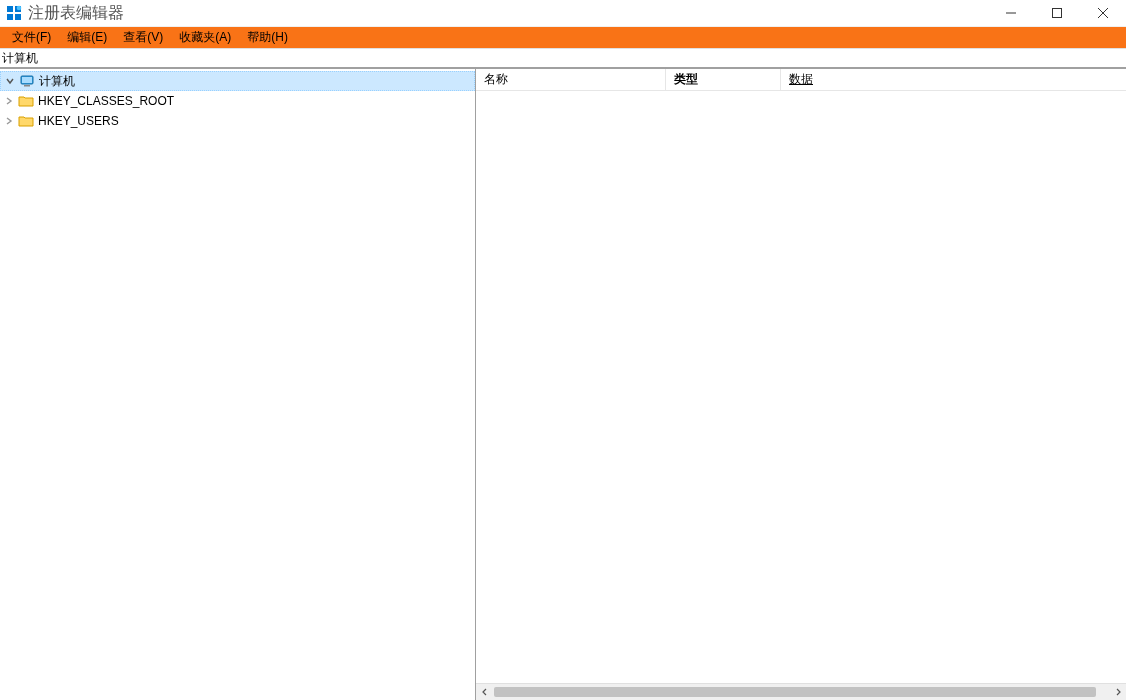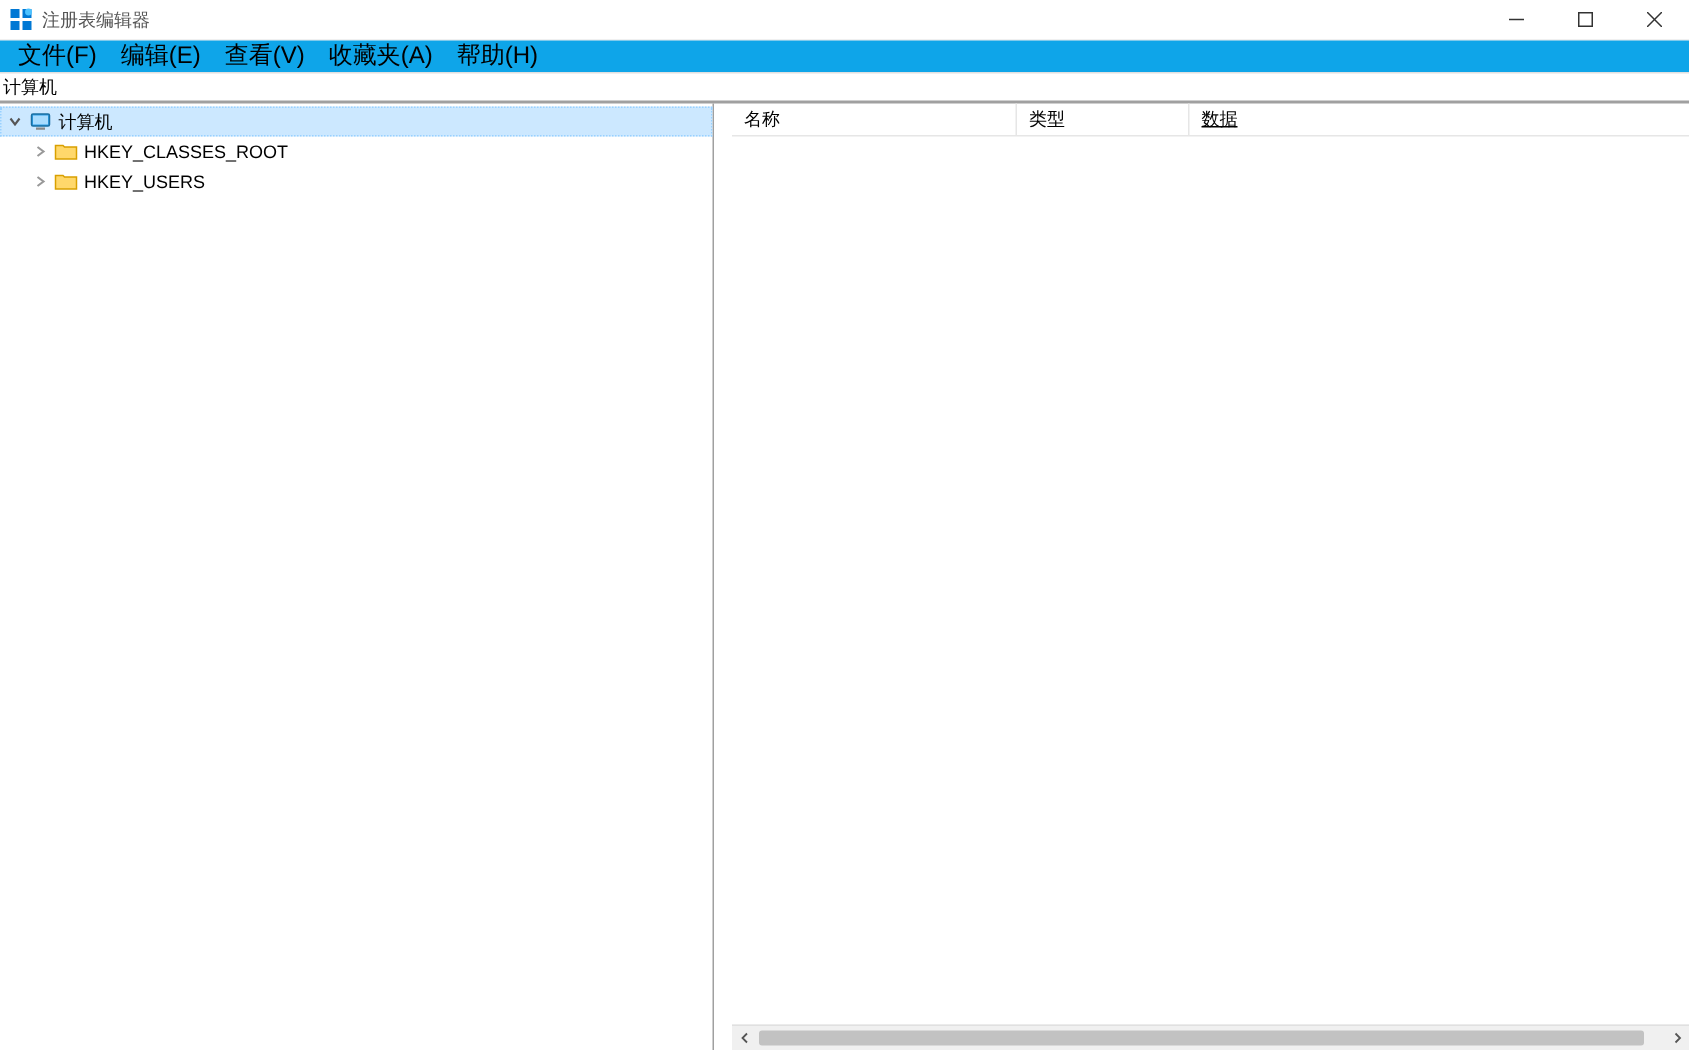--- a/index.html
+++ b/index.html
@@ -1,50 +1,50 @@
 <!DOCTYPE html>
 <html><head>
 <meta charset="utf-8">
 <style>
   * { box-sizing: border-box; margin: 0; padding: 0; font-family: "Microsoft YaHei", "Segoe UI", sans-serif; }
   html, body { width: 1126px; height: 700px; overflow: hidden; background: #ffffff; }
   .window { width: 1126px; height: 700px; display: flex; flex-direction: column; background: #ffffff; }
 
   
-  .titlebar { height: 26px; background: #ffffff; display: flex; align-items: center; padding-left: 6px; font-size: 12px; color: #555; }
+  .titlebar { height: 26px; background: #ffffff; display: flex; align-items: center; padding-left: 6px; font-size: 16px; color: #555; }
   .titlebar .app-icon { width: 16px; height: 16px; margin-right: 6px; display: inline-flex; align-items: center; justify-content: center; }
   .window-controls { margin-left: auto; display: flex; }
   .window-controls .ctrl { width: 46px; height: 26px; display: flex; align-items: center; justify-content: center; color: #555; }
 
   
-  .menubar { height: 22px; background: #0ea5e9; border-top: 1px solid #f0f0f0; display: flex; align-items: center; padding: 0 4px; font-size: 16px; color: #000; }
+  .menubar { height: 22px; background: #f97316; border-top: 1px solid #f0f0f0; display: flex; align-items: center; padding: 0 4px; font-size: 12px; color: #000; }
   .menubar .menu-item { padding: 2px 8px; cursor: default; }
 
   
   .addressbar { height: 20px; background: #ffffff; border-top: 1px solid #e0e0e0; border-bottom: 1px solid #a0a0a0; display: flex; align-items: center; padding: 0 2px; font-size: 12px; }
 
   
   .main { flex: 1; display: flex; border-top: 1px solid #a0a0a0; min-height: 0; }
   .tree-pane { width: 476px; border-right: 1px solid #a0a0a0; overflow: auto; padding-top: 2px; }
-  .list-pane { flex: 1; display: flex; flex-direction: column; min-width: 0; margin-left: 12px; }
+  .list-pane { flex: 1; display: flex; flex-direction: column; min-width: 0; }
 
   
   .tree { font-size: 12px; }
   .tree-row { display: flex; align-items: center; height: 20px; padding-left: 4px; cursor: default; }
   .tree-row.selected { background: #cce8ff; border: 1px dotted #99d1ff; }
   .tree-row .expander { width: 14px; text-align: center; color: #555; font-size: 10px; }
   .tree-row .node-icon { width: 16px; height: 16px; margin-right: 4px; display: inline-flex; align-items: center; justify-content: center; }
-  .tree-children { padding-left: 18px; }
+  .tree-children { }
 
   
   .columns-header { height: 22px; display: flex; align-items: stretch; border-bottom: 1px solid #e6e6e6; font-size: 12px; }
   .columns-header .col { display: flex; align-items: center; padding: 0 8px; border-right: 1px solid #e6e6e6; cursor: default; }
   .columns-header .col:last-child { border-right: none; }
   .columns-header .col.name { width: 190px; }
-  .columns-header .col.type { width: 115px; }
+  .columns-header .col.type { width: 115px; font-weight: bold; }
   .columns-header .col.data { flex: 1; text-decoration: underline; }
 
   .list-body { flex: 1; overflow: auto; }
 
   
   .hscroll { height: 17px; display: flex; align-items: center; background: #f0f0f0; border-top: 1px solid #e0e0e0; }
   .hscroll .arrow { width: 17px; height: 17px; display: flex; align-items: center; justify-content: center; color: #555; font-size: 10px; }
   .hscroll .track { flex: 1; height: 12px; background: #f0f0f0; position: relative; margin: 0 1px; }
   .hscroll .thumb { position: absolute; left: 0; top: 1px; height: 10px; width: 98%; background: #c2c2c2; border-radius: 2px; }
 

